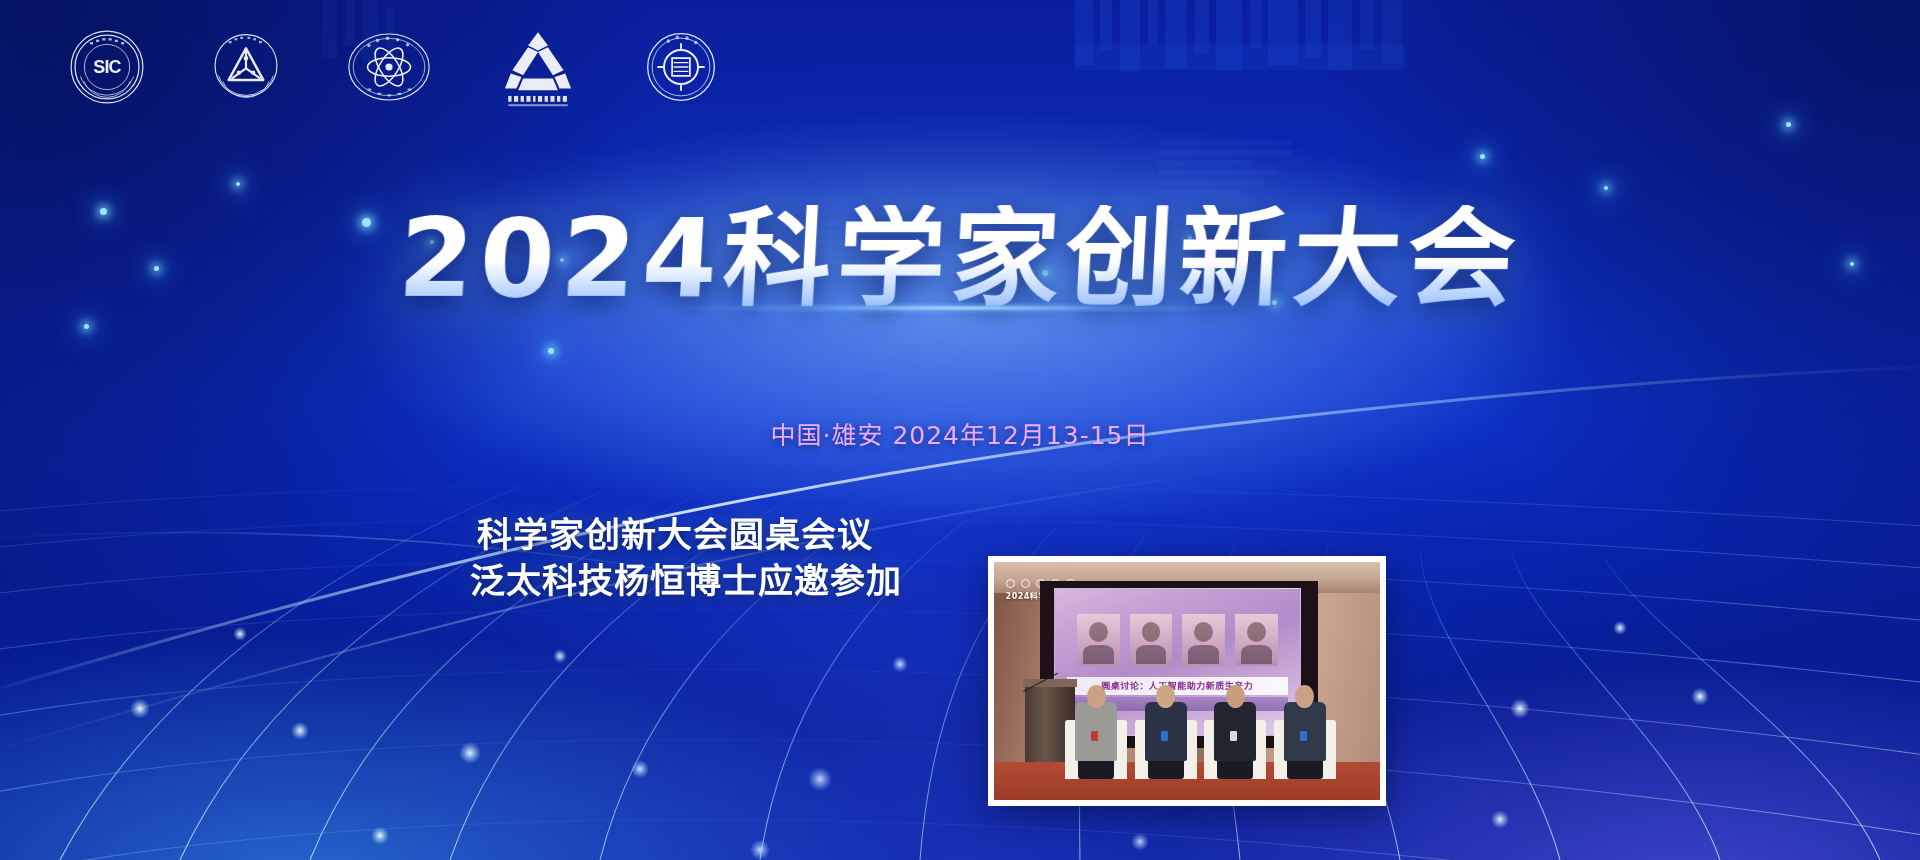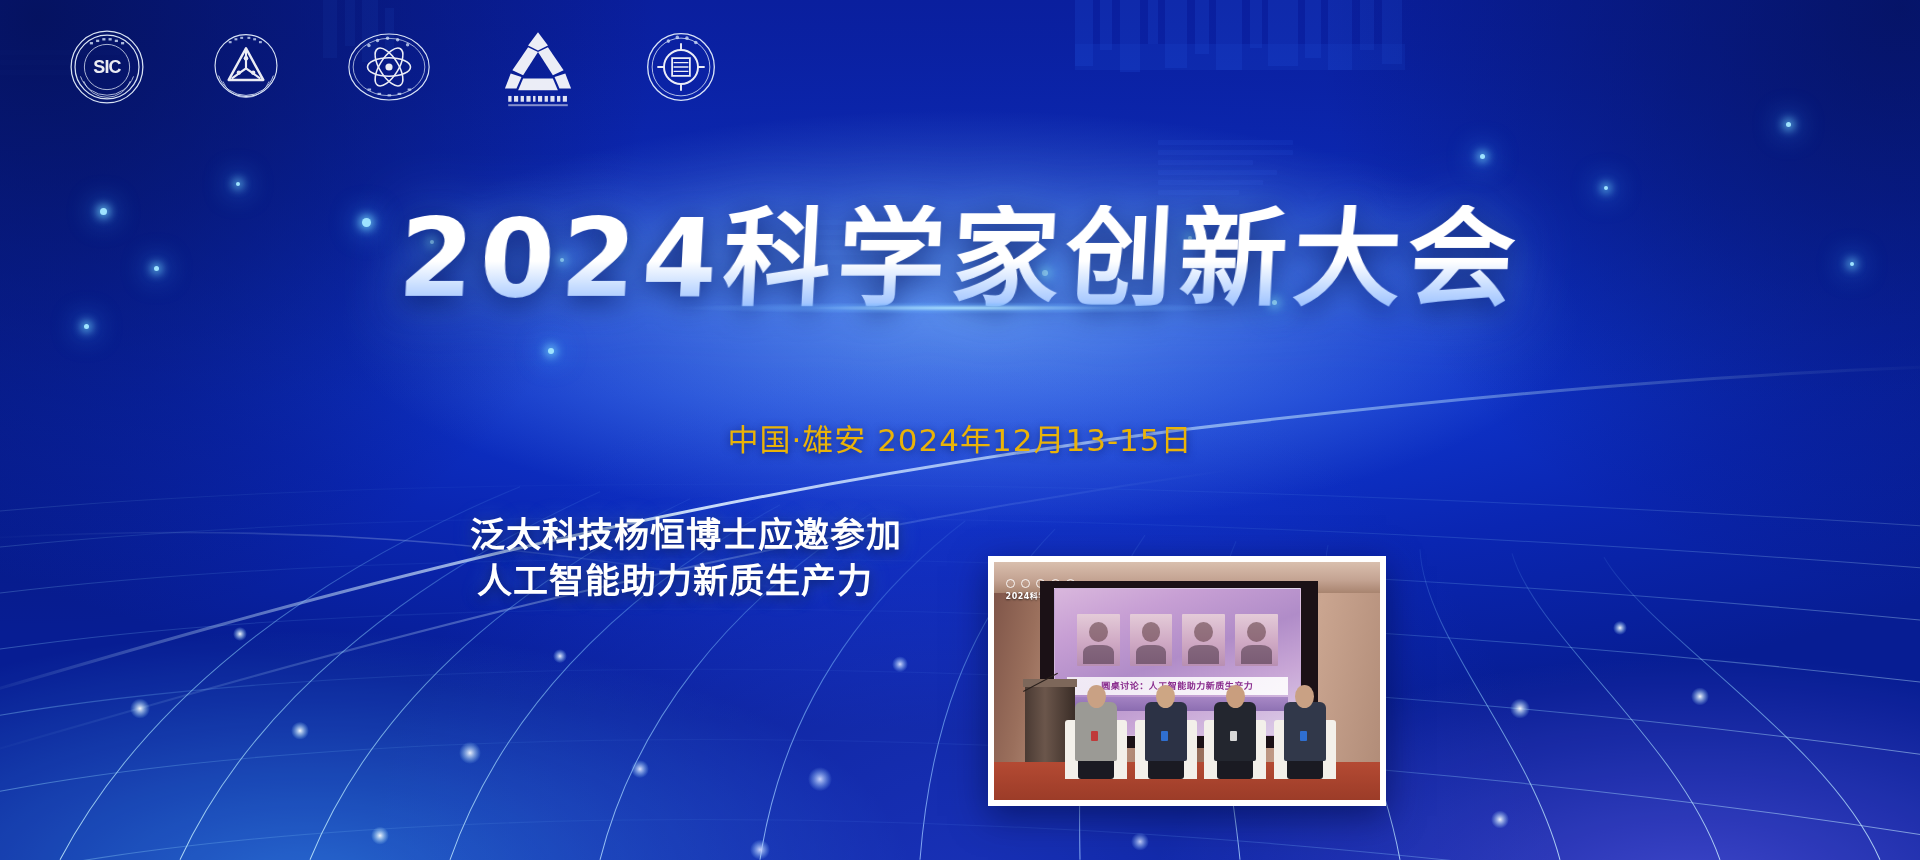--- a/index.html
+++ b/index.html
@@ -78,23 +78,23 @@
     text-align:center;
     font-size:46px;font-weight:bold;letter-spacing:5px;
     font-family:"DejaVu Sans","Liberation Sans",sans-serif;
     color:#ffffff;
     text-shadow:0 3px 10px rgba(3,18,95,.7),0 0 22px rgba(140,200,255,.35);
     z-index:7;
   }
   .date-line{
     position:absolute;left:0;top:415px;width:100%;
     text-align:center;
-    font-size:31px;letter-spacing:1px;
+    font-size:25px;letter-spacing:1px;
     font-family:"DejaVu Sans","Liberation Sans",sans-serif;
-    color:#eab308;
+    color:#f0abfc;
     text-shadow:0 2px 8px rgba(3,18,95,.7);
     z-index:7;
   }
 
   
   .caption{
     position:absolute;left:470px;top:512px;width:410px;
     text-align:center;
     z-index:9;
   }
@@ -418,22 +418,22 @@
           <circle cx="70" cy="17" r="2.4"></circle>
       </g>
     </svg>
   </div>
 
   <div class="main-title">2024科学家创新大会</div>
   <div class="title-glow"></div>
   <div class="date-line">中国·雄安  2024年12月13-15日</div>
 
   <div class="caption">
+    <div>科学家创新大会圆桌会议</div>
     <div>泛太科技杨恒博士应邀参加</div>
-    <div>人工智能助力新质生产力</div>
   </div>
 
   <div class="photo-frame">
     <div class="photo">
       <div class="ph-wall"></div>
       <div class="ph-ceiling"></div>
 
       <div style="position:absolute;left:3%;top:7%;width:28%;height:12%;display:flex;flex-direction:column;gap:2px;">
         <div style="display:flex;gap:6px;align-items:center;opacity:.9;">
           <span style="width:9px;height:9px;border-radius:50%;border:1px solid #fff;display:inline-block;"></span>

